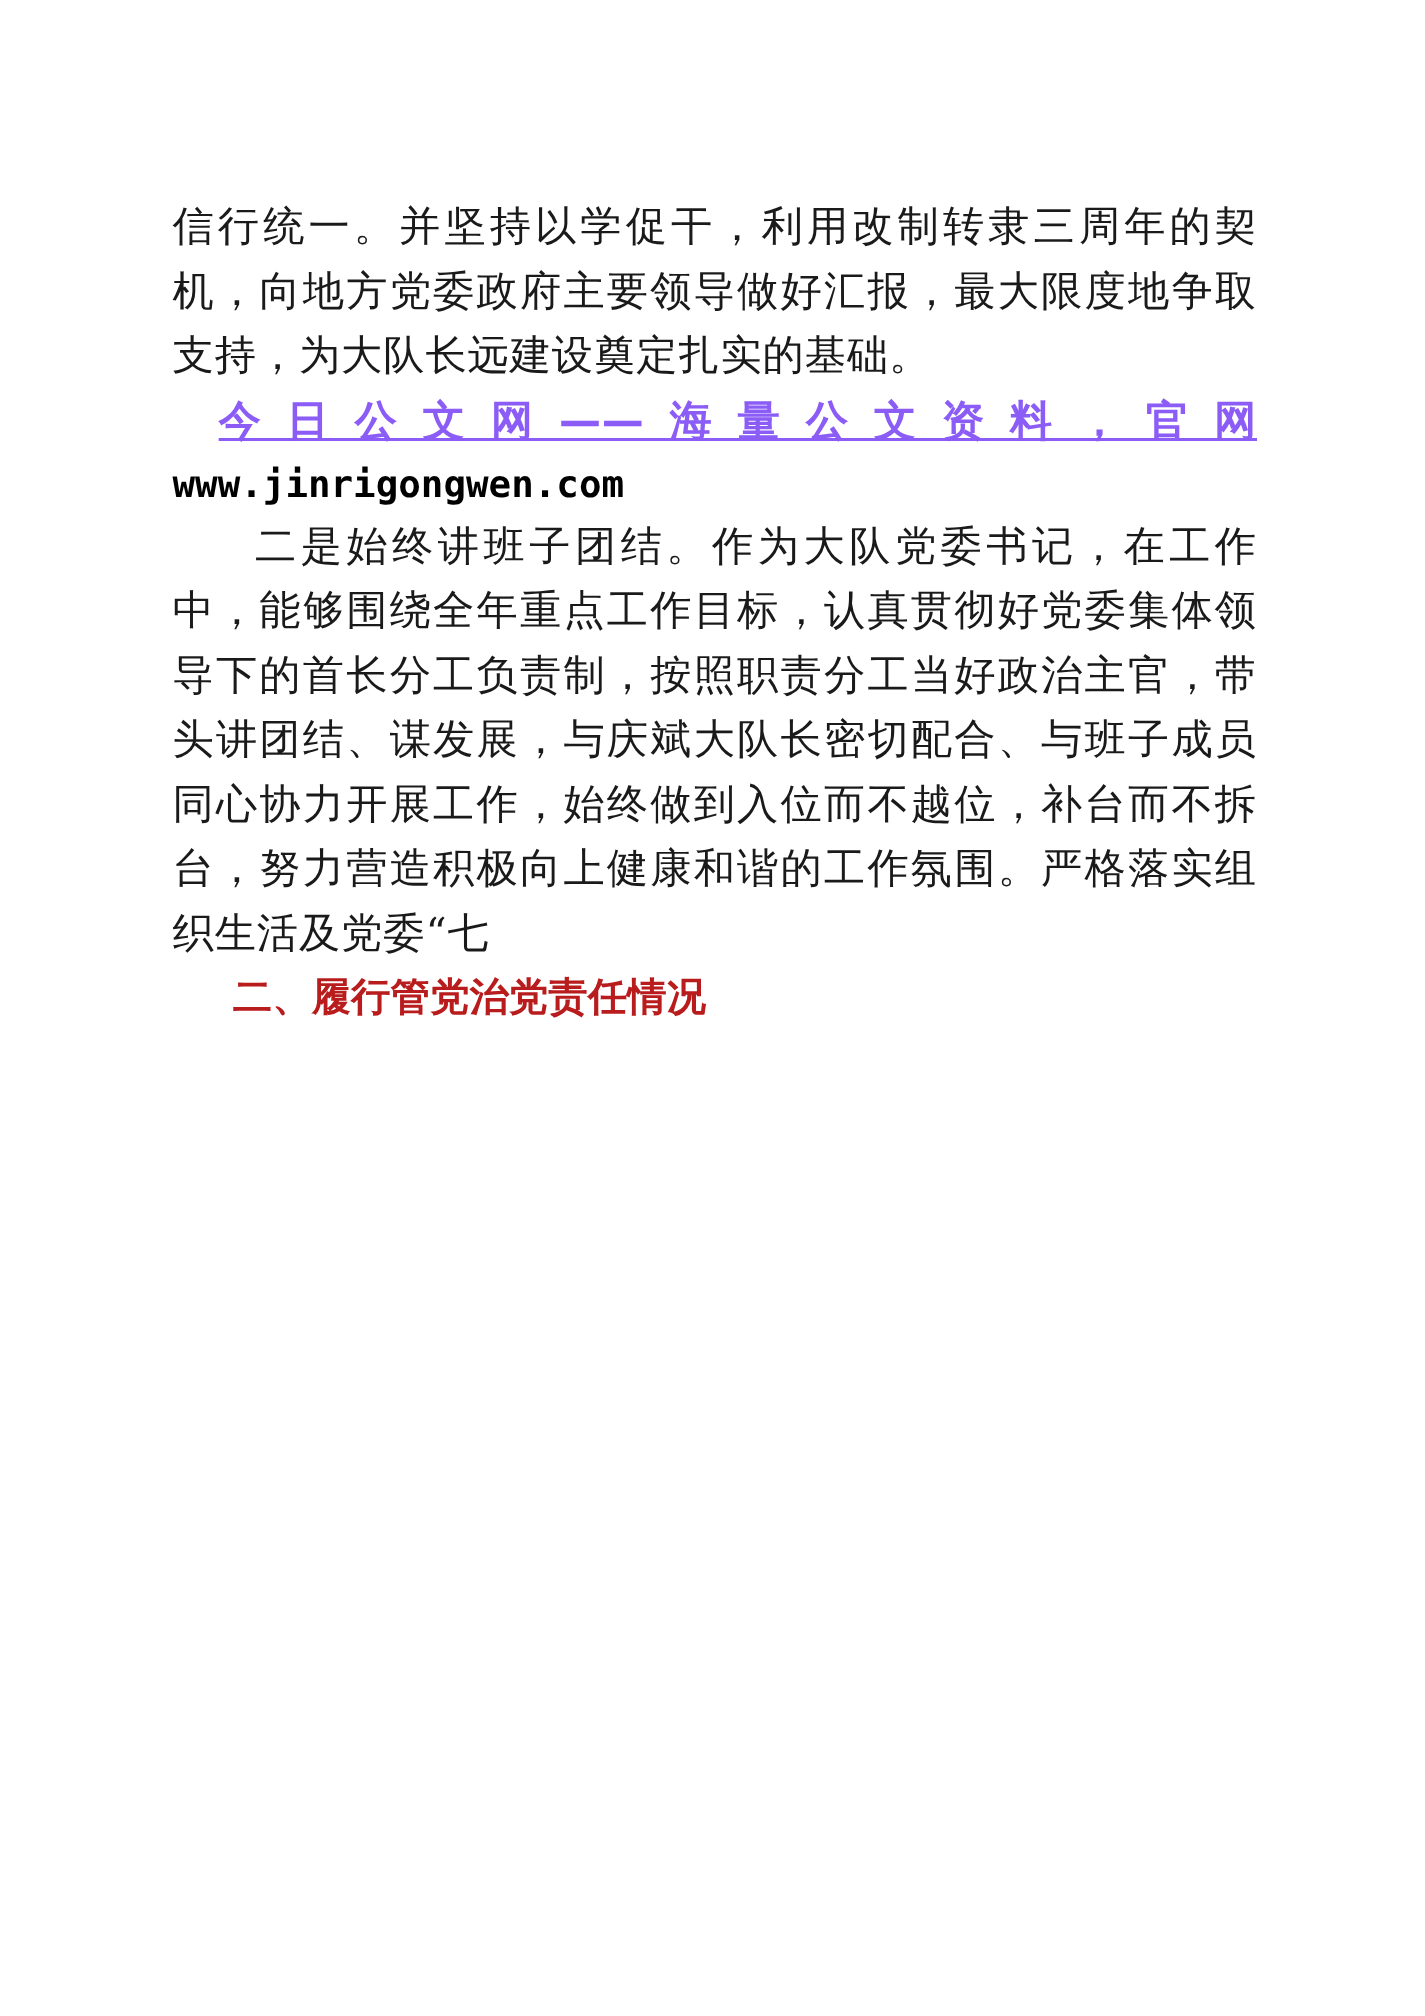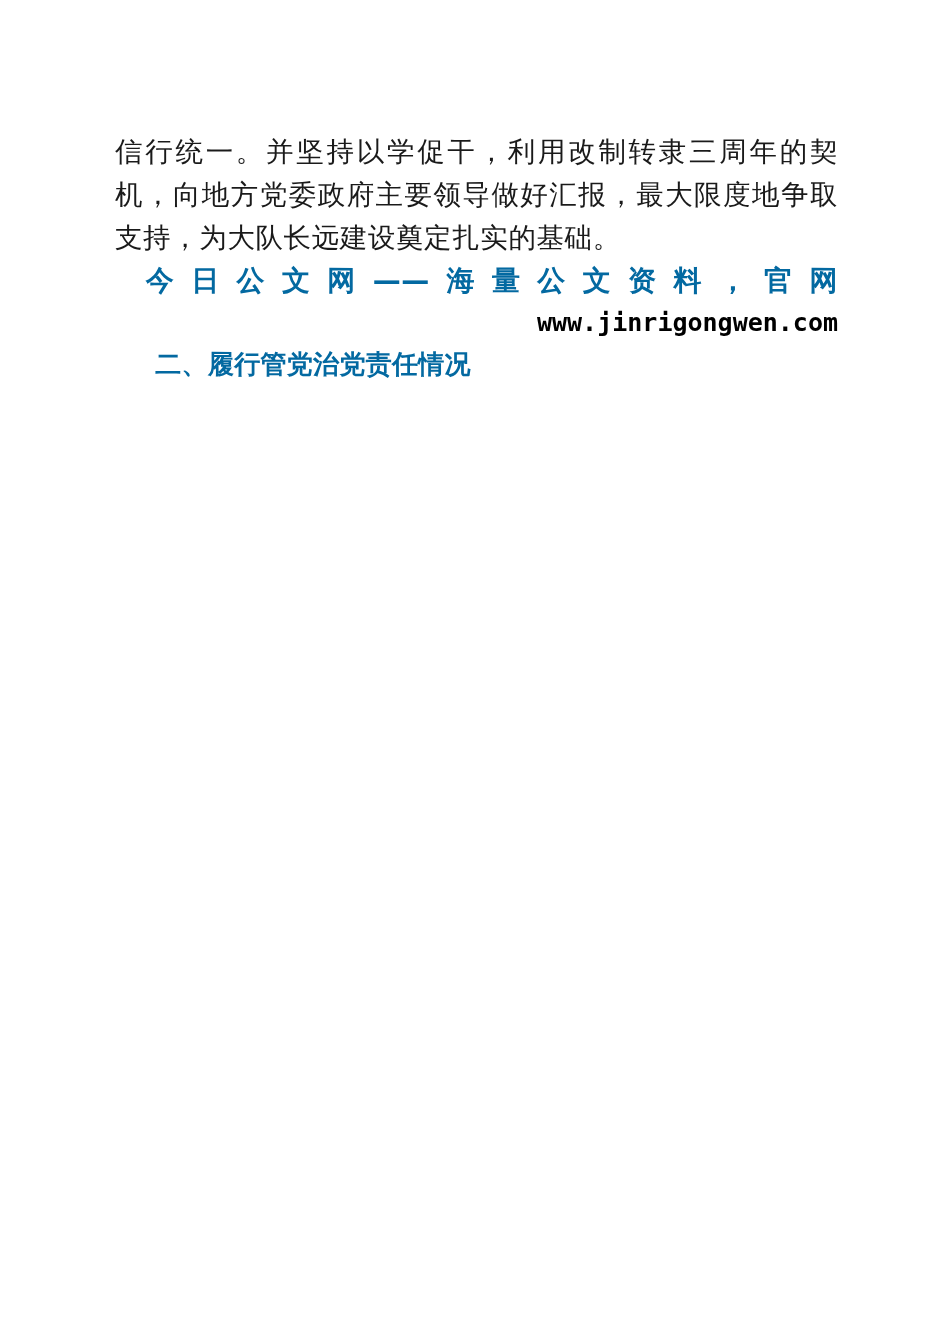--- a/index.html
+++ b/index.html
@@ -44,62 +44,63 @@
     text-indent: 0;
   }
 
   
   .banner {
     margin: 0;
     font-family: "DejaVu Sans", "Liberation Sans", sans-serif;
     font-size: 28px;
     line-height: 44px;
     font-weight: 700;
-    color: #0369a1;
+    color: #8b5cf6;
     text-indent: 1.1em;
     text-align: justify;
     text-align-last: justify;
     letter-spacing: 0.5px;
     word-spacing: 2px;
+    text-decoration: underline;
   }
   .banner-url {
     margin: 0;
     font-family: "DejaVu Sans Mono", "Liberation Mono", monospace;
     font-size: 25px;
     line-height: 40px;
     font-weight: 700;
     color: #000000;
     letter-spacing: 0px;
     text-indent: 0;
-    text-align: right;
   }
 
   
   .heading {
     margin: 0;
     font-family: "DejaVu Sans", "Liberation Sans", sans-serif;
     font-size: 26px;
     line-height: 43px;
     font-weight: 700;
-    color: #0369a1;
+    color: #b91c1c;
     text-indent: 1.55em;
     letter-spacing: 0.3px;
   }
 </style>
 </head>
 <body>
 
 <div id="page">
 
   <p class="para noindent">信行统一。并坚持以学促干，利用改制转隶三周年的契机，向地方党委政府主要领导做好汇报，最大限度地争取支持，为大队长远建设奠定扎实的基础。</p>
 
   <p class="banner">今日公文网——海量公文资料，官网</p>
 
   <p class="banner-url">www.jinrigongwen.com</p>
 
+  <p class="para indent">二是始终讲班子团结。作为大队党委书记，在工作中，能够围绕全年重点工作目标，认真贯彻好党委集体领导下的首长分工负责制，按照职责分工当好政治主官，带头讲团结、谋发展，与庆斌大队长密切配合、与班子成员同心协力开展工作，始终做到入位而不越位，补台而不拆台，努力营造积极向上健康和谐的工作氛围。严格落实组织生活及党委“七</p>
 
 
 
 
   <p class="heading">二、履行管党治党责任情况</p>
 
 
 </div>
 
 </body></html>

